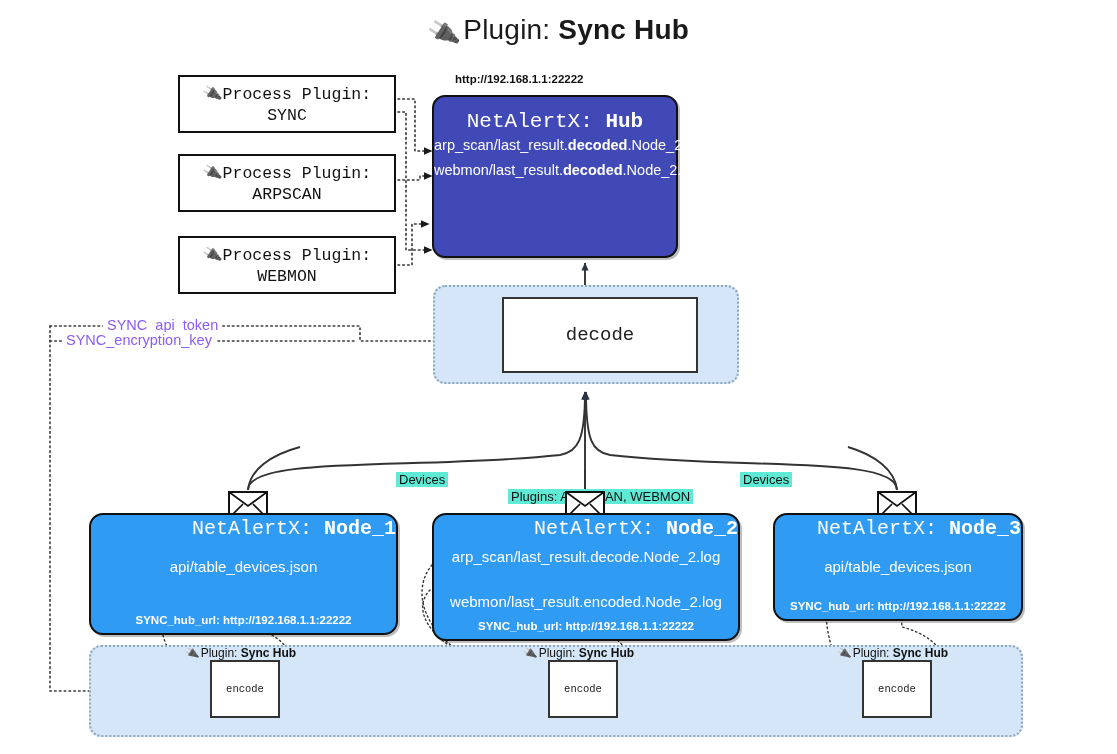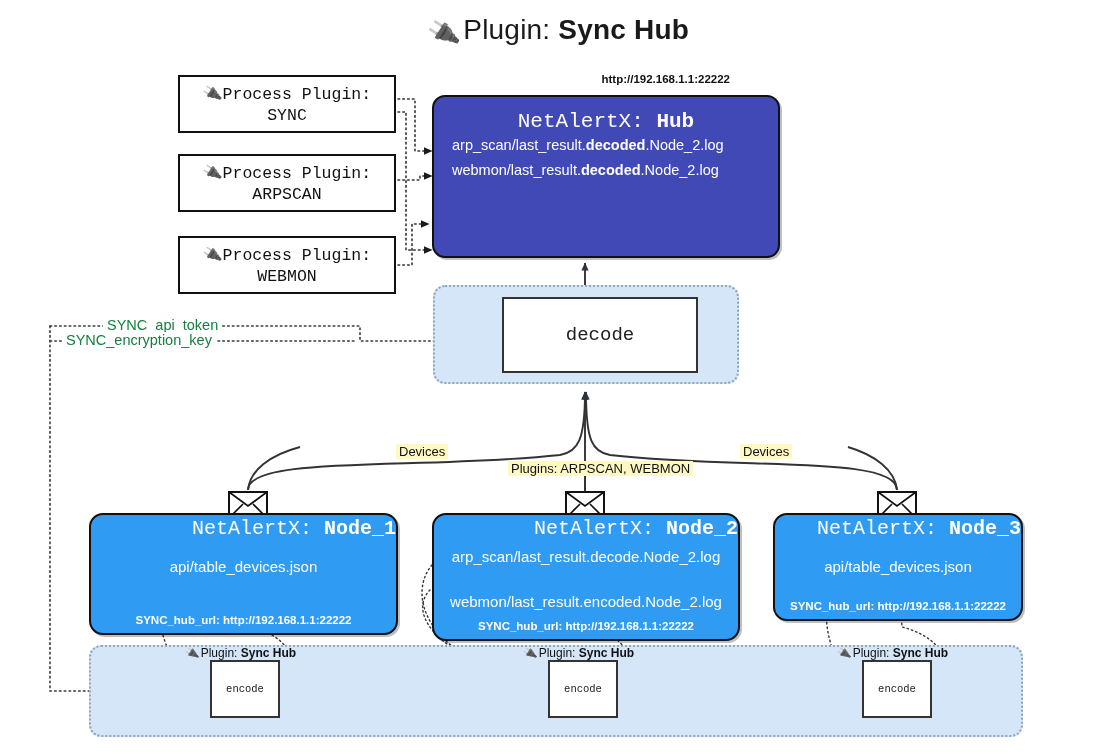--- a/index.html
+++ b/index.html
@@ -21,32 +21,32 @@
   .procbox{background:#fff;border:2px solid #111;width:218px;height:58px;
            display:flex;flex-direction:column;align-items:center;justify-content:center;
            font-family:"Liberation Mono","DejaVu Sans Mono",monospace;font-size:16.5px;
            line-height:21px;color:#111;}
   .procbox .l1{white-space:nowrap;}
   .procbox .l1 .pi{font-family:"Liberation Sans",sans-serif;font-size:15px;
                    display:inline-block;transform:rotate(-12deg);margin-right:1px;}
   .procbox .l2{white-space:nowrap;}
 
   
-  #huburl{top:73px;left:455px;width:275px;text-align:right;font-size:11.5px;
+  #huburl{top:73px;left:455px;width:275px;text-align:left;font-size:11.5px;
           font-weight:700;color:#111;white-space:nowrap;}
-  #hub{left:432px;top:95px;width:348px;height:163px;background:#4049b5;
+  #hub{left:432px;top:95px;width:246px;height:163px;background:#4049b5;
        border:2.5px solid #111;border-radius:13px;
        box-shadow:2px 2px 0 rgba(0,0,0,.25);}
   #hub .hubtitle{margin-top:13px;text-align:center;color:#fff;font-size:21px;
        font-family:"Liberation Mono","DejaVu Sans Mono",monospace;white-space:nowrap;}
   #hub .hubtitle b{font-weight:700;}
   .hubrow{color:#fff;font-size:14.5px;line-height:25px;white-space:nowrap;
           padding-left:10px;}
   .hubrow b{font-weight:700;}
-  #hub .r3,#hub .r4{padding-left:18px;}
+  #hub .r3,#hub .r4{padding-left:0;}
 
   
   .lightbox{background:#d4e6f8;border:2px dotted #8fa6bb;border-radius:12px;}
   #decodewrap{left:433px;top:285px;width:306px;height:99px;}
   #decode{left:502px;top:297px;width:196px;height:76px;background:#fff;
           border:2px solid #333;display:flex;align-items:center;justify-content:center;
           font-family:"Liberation Mono","DejaVu Sans Mono",monospace;font-size:19px;color:#222;}
   #bottomwrap{left:89px;top:645px;width:934px;height:92px;}
   .encode{width:70px;height:58px;background:#fff;border:2px solid #333;
           display:flex;align-items:center;justify-content:center;
@@ -65,22 +65,22 @@
   .node .nurl{text-align:center;color:#fff;font-size:11.5px;font-weight:700;
         white-space:nowrap;position:absolute;left:0;right:0;bottom:7px;}
   #node1{left:89px;top:513px;width:309px;height:122px;}
   #node2{left:432px;top:513px;width:308px;height:128px;}
   #node3{left:773px;top:513px;width:250px;height:108px;}
 
   
   .env{width:40px;height:28px;}
 
   
-  .elabel{font-size:13px;color:#111;background:#fef9c3;padding:0 3px;white-space:nowrap;}
-  .tokenlabel{font-size:14.5px;color:#15803d;background:#fff;padding:0 4px;white-space:nowrap;}
+  .elabel{font-size:13px;color:#111;background:#5eead4;padding:0 3px;white-space:nowrap;margin-top:28px;}
+  .tokenlabel{font-size:14.5px;color:#8b5cf6;background:#fff;padding:0 4px;white-space:nowrap;}
 </style>
 </head>
 <body>
 
 <div class="stage">
 
   <svg class="layer">
     <defs>
       <marker id="ah" markerWidth="9" markerHeight="9" refX="7.6" refY="4.2" orient="auto" markerUnits="userSpaceOnUse">
         <path d="M0,0.6 L8,4.2 L0,7.8 z" fill="#2b3440"></path>

